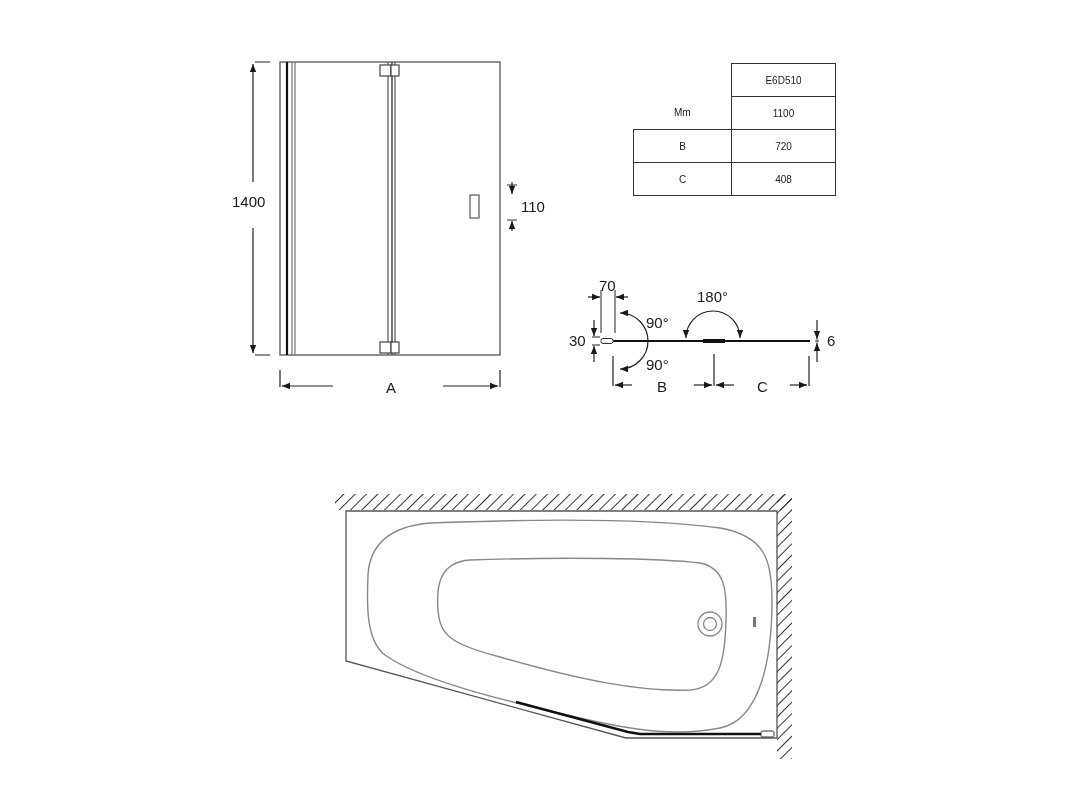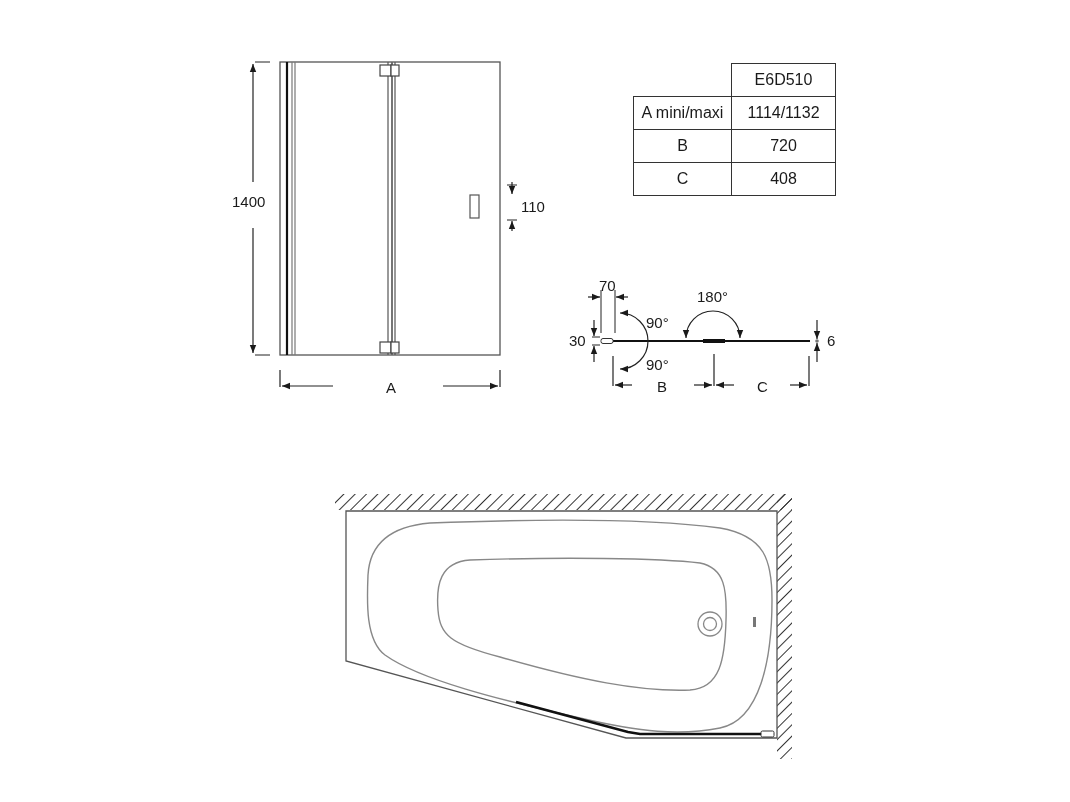--- a/index.html
+++ b/index.html
@@ -1,21 +1,21 @@
 <!DOCTYPE html>
 <html><head>
 <meta charset="utf-8">
 <style>
   html, body { margin: 0; padding: 0; background: #ffffff; }
   body { width: 1070px; height: 802px; position: relative; overflow: hidden;
          font-family: "Liberation Sans", sans-serif; color: #1a1a1a; }
   svg { position: absolute; left: 0; top: 0; }
   .lbl { font-family: "Liberation Sans", sans-serif; font-size: 15px; fill: #1a1a1a; }
   .spec-table { position: absolute; left: 633px; top: 63px; border-collapse: collapse;
-                font-family: "Liberation Sans", sans-serif; font-size: 16px; color: #1a1a1a; }
+                font-family: "Liberation Sans", sans-serif; font-size: 10px; color: #1a1a1a; }
   .spec-table td { height: 32px; padding: 0; text-align: center; vertical-align: middle; }
   .spec-table td.c1 { width: 97px; }
   .spec-table td.c2 { width: 103px; }
   .spec-table td.b { border: 1px solid #333; }
 </style>
 </head>
 <body>
 
 <svg width="1070" height="802" viewBox="0 0 1070 802">
   <defs>
@@ -133,22 +133,22 @@
   </g>
 </svg>
 
 <table class="spec-table">
   <tbody>
       <tr>
     <td class="c1"></td>
     <td class="c2 b">E6D510</td>
   </tr>
   <tr>
-    <td class="c1 b">A mini/maxi</td>
-    <td class="c2 b">1114/1132</td>
+    <td class="c1">Mm</td>
+    <td class="c2 b">1100</td>
   </tr>
   <tr>
     <td class="c1 b">B</td>
     <td class="c2 b">720</td>
   </tr>
   <tr>
     <td class="c1 b">C</td>
     <td class="c2 b">408</td>
   </tr>
 </tbody>

